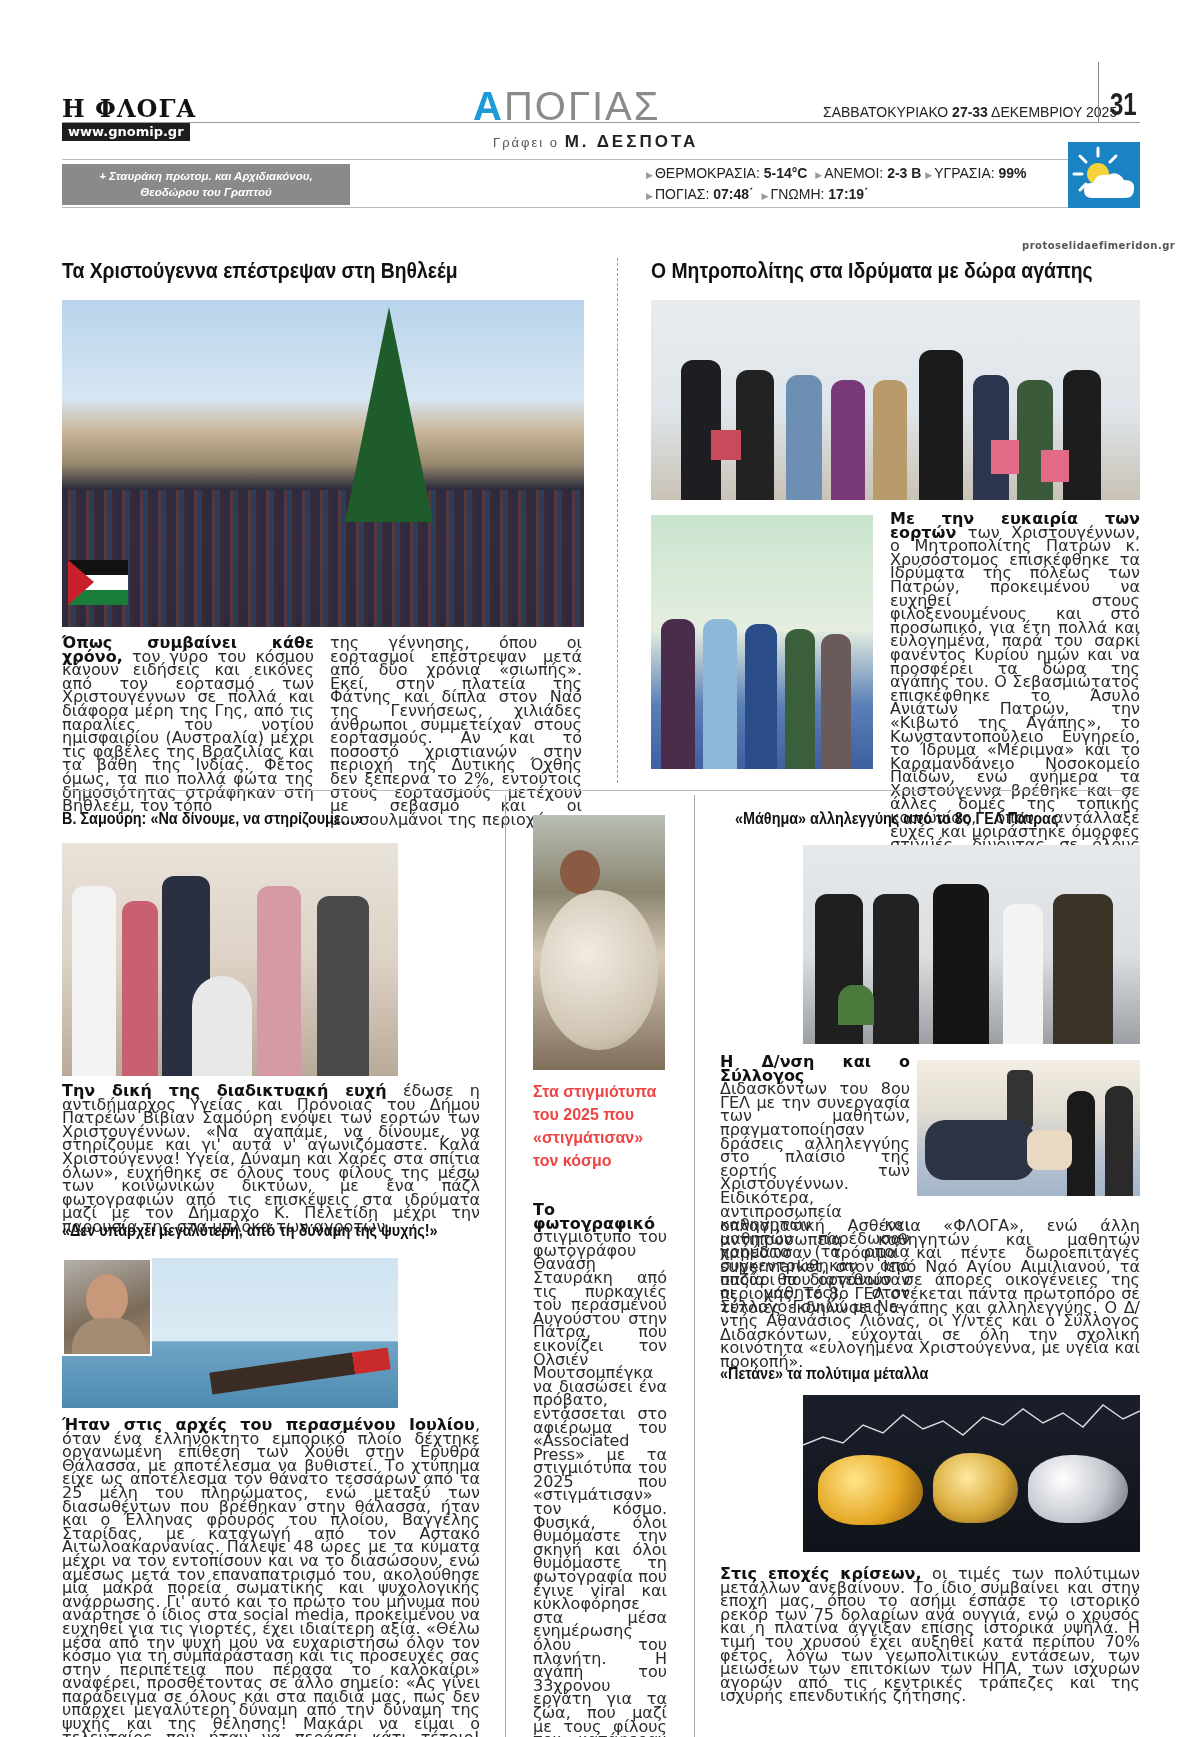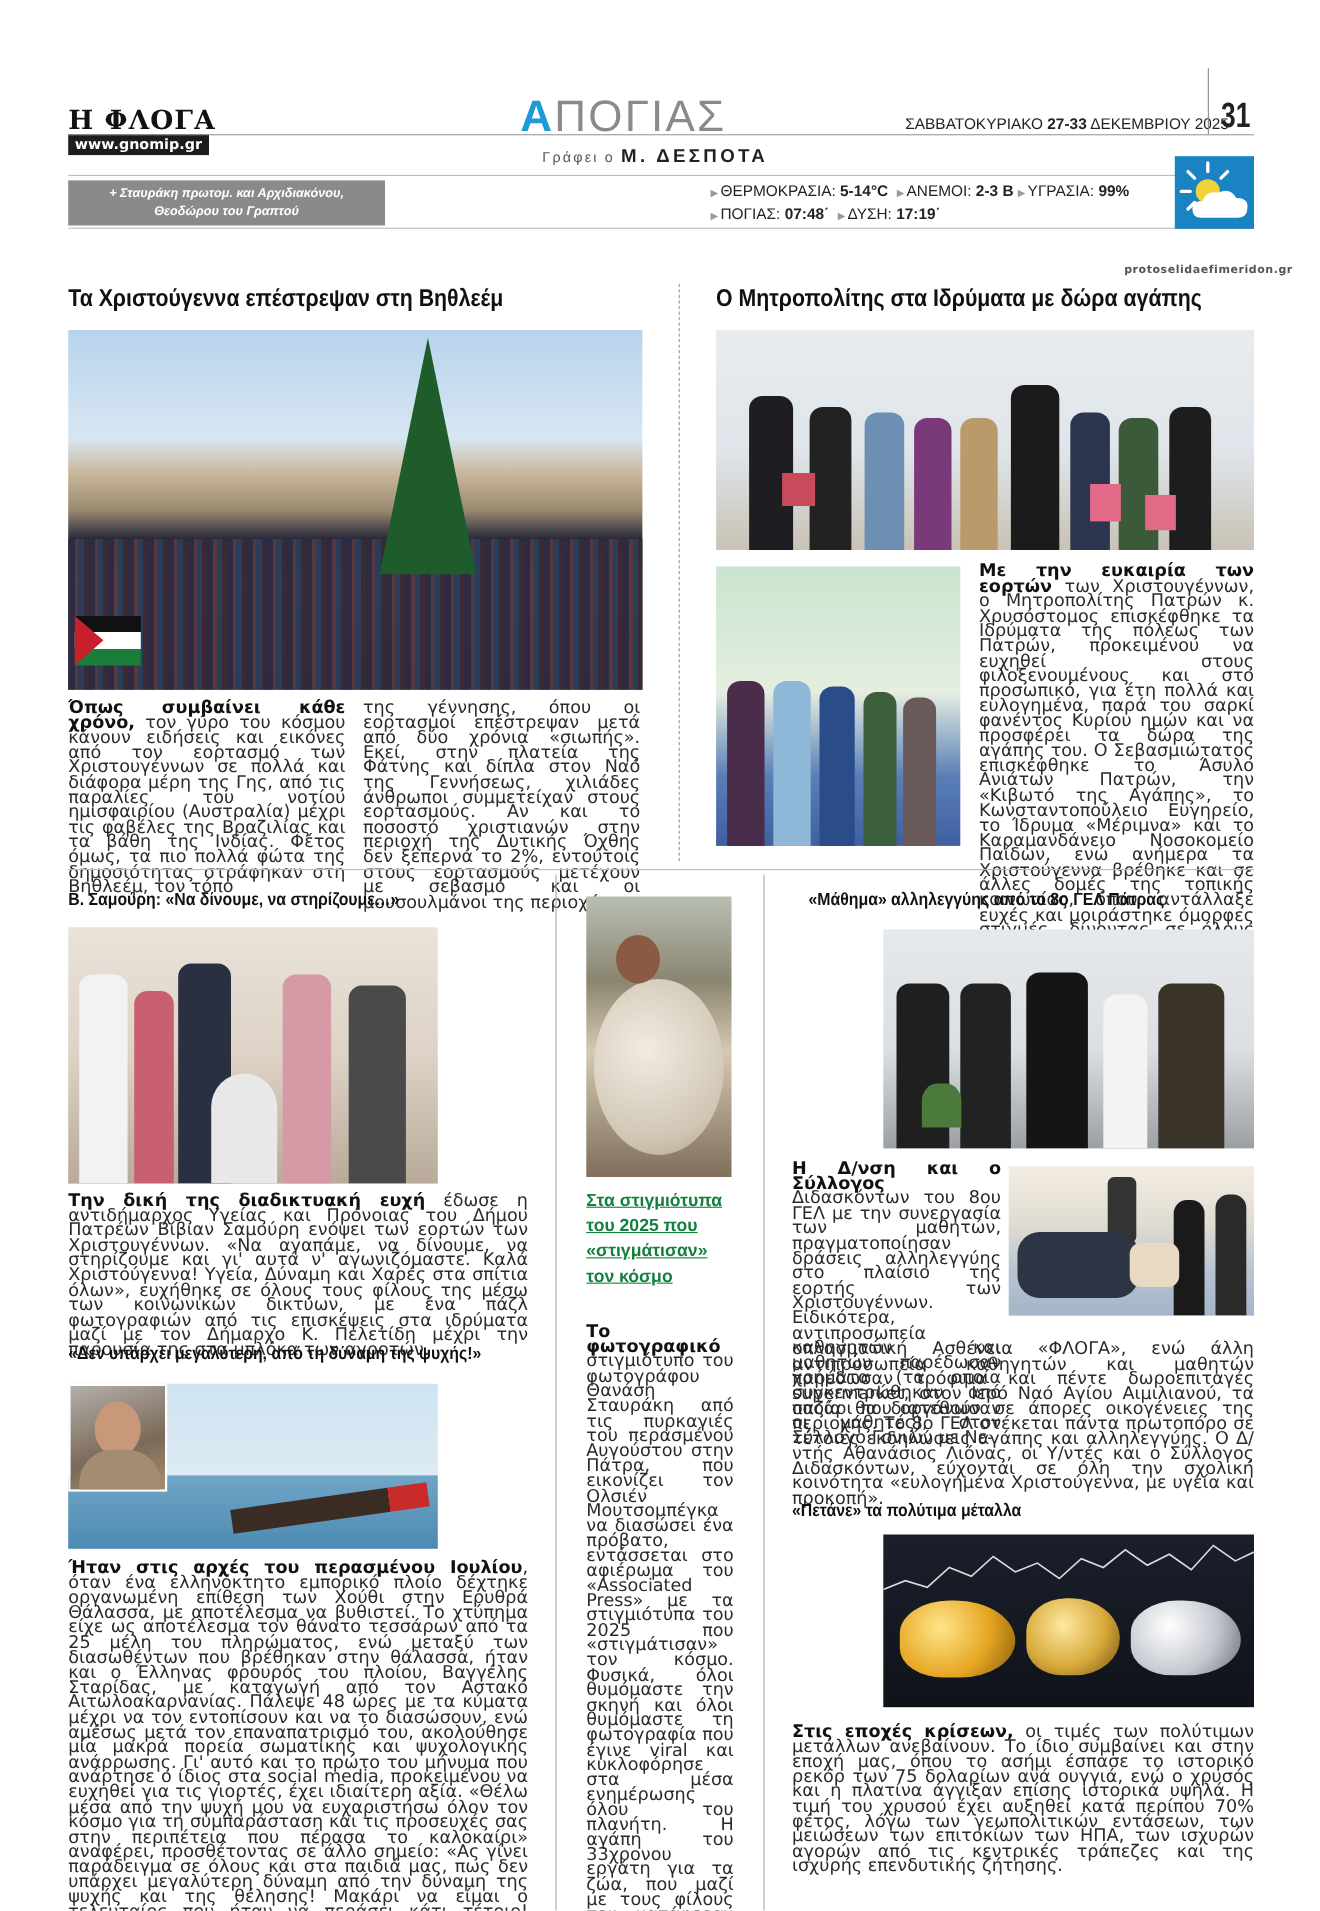--- a/index.html
+++ b/index.html
@@ -27,21 +27,21 @@
   .weather { left: 646px; top: 164px; font-family: "Liberation Sans", sans-serif; font-size: 14px; color: #222; line-height: 19px; }
   .weather .tri { color: #999; font-size: 9px; margin-right: 2px; }
   .weather b { font-weight: bold; }
   .weather-box { left: 1068px; top: 142px; width: 72px; height: 66px; background: #1a83c4; }
 
   .credit { left: 1022px; top: 240px; font-size: 10px; font-weight: bold; color: #555; letter-spacing: 0.5px; }
 
   
   .h-main { font-family: "Liberation Sans", sans-serif; font-weight: bold; font-size: 22px; color: #111; transform: scaleX(0.88); transform-origin: left; white-space: nowrap; }
   .h-sub { font-family: "Liberation Sans", sans-serif; font-weight: bold; font-size: 16px; color: #111; transform: scaleX(0.9); transform-origin: left; white-space: nowrap; }
-  .h-col { font-family: "Liberation Sans", sans-serif; font-weight: bold; font-size: 16px; color: #15803d; line-height: 23px; text-decoration: underline; }
+  .h-col { font-family: "Liberation Sans", sans-serif; font-weight: bold; font-size: 16px; color: #ef4444; line-height: 23px; }
 
   .body { font-family: "DejaVu Sans", sans-serif; font-size: 16px; line-height: 13.6px; color: #2a2a2a; text-align: justify; }
   .body b { color: #111; }
 
   .dotv { width: 0; border-left: 1px dashed #999; }
   .solidv { width: 1px; background: #aaa; }
 
   
   .photo { overflow: hidden; }
   .ph-bethlehem { left: 62px; top: 300px; width: 522px; height: 327px;
@@ -100,21 +100,21 @@
 </div>
 
 <div class="abs weather">
   <div>
     <span class="tri">▶</span><span>ΘΕΡΜΟΚΡΑΣΙΑ:</span> <b>5-14°C</b>&nbsp;
     <span class="tri">▶</span><span>ΑΝΕΜΟΙ:</span> <b>2-3 Β</b>
     <span class="tri">▶</span><span>ΥΓΡΑΣΙΑ:</span> <b>99%</b>
   </div>
   <div>
     <span class="tri">▶</span><span>ΠΟΓΙΑΣ:</span> <b>07:48΄</b>&nbsp;
-    <span class="tri">▶</span><span>ΔΥΣΗ:</span> <b>17:19΄</b>
+    <span class="tri">▶</span><span>ΓΝΩΜΗ:</span> <b>17:19΄</b>
   </div>
 </div>
 
 <div class="abs weather-box">
   <svg width="72" height="66" viewBox="0 0 72 66">
     <g stroke="#ffffff" stroke-width="3" stroke-linecap="round">
       <line x1="30" y1="6" x2="30" y2="14"></line>
       <line x1="12" y1="14" x2="18" y2="20"></line>
       <line x1="48" y1="14" x2="42" y2="20"></line>
       <line x1="6" y1="32" x2="14" y2="32"></line>

